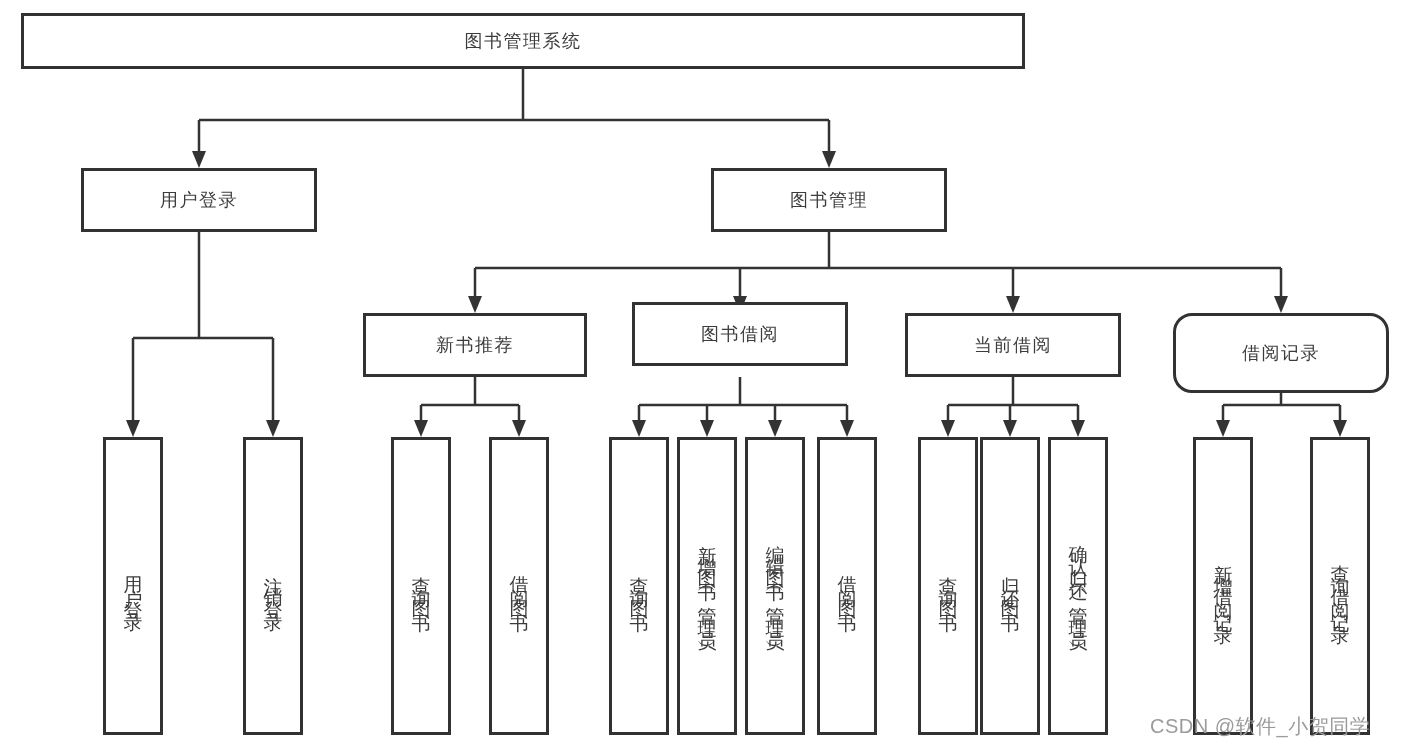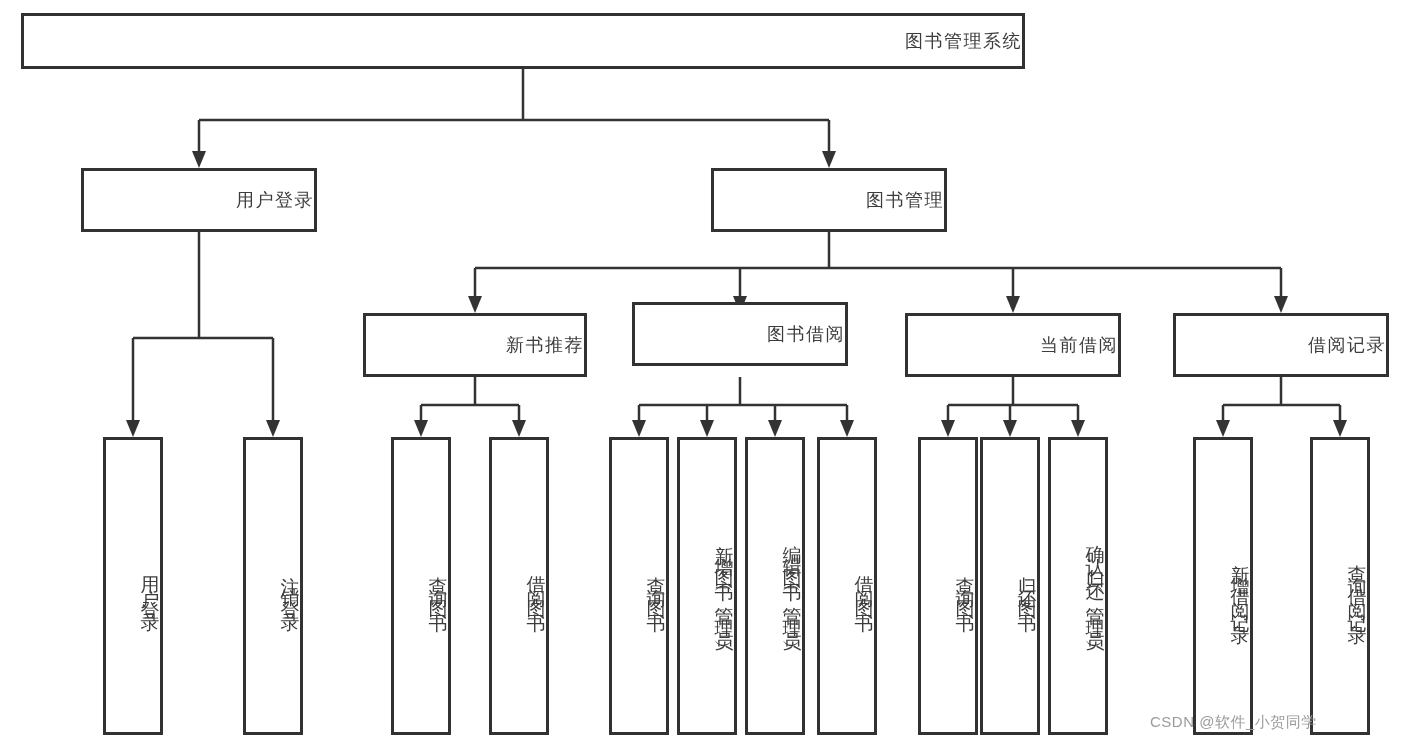--- a/index.html
+++ b/index.html
@@ -12,35 +12,35 @@
     overflow:hidden;
   }
   .connectors{position:absolute;left:0;top:0;width:1405px;height:747px;}
   .node{
     position:absolute;
     background:#ffffff;
     border:3px solid #323232;
     box-sizing:border-box;
     display:flex;
     align-items:center;
-    justify-content:flex-end;
+    justify-content:center;
   }
   .node-h{font-size:18px;letter-spacing:1.5px;font-weight:400;}
   .node-v .vlabel{
     writing-mode:vertical-rl;
     text-orientation:mixed;
     letter-spacing:0.65em;
     font-size:19px;
     line-height:1.05;
     white-space:nowrap;
   }
   .watermark{
     position:absolute;
     left:1150px;top:713px;
-    font-size:15px;
+    font-size:20px;
     color:#9b9b9b;
     letter-spacing:0.5px;
     z-index:6;
     white-space:nowrap;
   }
   
   .leaf{top:437px;width:60px;height:298px;}
 </style>
 </head>
 <body>
@@ -100,21 +100,21 @@
 
   <div class="node node-h" style="left:711px;top:168px;width:236px;height:64px;">
     <span>图书管理</span>
   </div>
   <div class="node node-h" style="left:632px;top:302px;width:216px;height:64px;">
     <span>图书借阅</span>
   </div>
   <div class="node node-h" style="left:905px;top:313px;width:216px;height:64px;">
     <span>当前借阅</span>
   </div>
-  <div class="node node-h" style="left:1173px;top:313px;width:216px;height:64px;">
+  <div class="node node-h" style="left:1173px;top:313px;width:216px;height:80px;border-radius:19px;">
     <span>借阅记录</span>
   </div>
 
   <div class="node node-v leaf" style="left:103px;">
     <span class="vlabel">用户登录</span>
   </div>
   <div class="node node-v leaf" style="left:243px;">
     <span class="vlabel">注销登录</span>
   </div>
 

